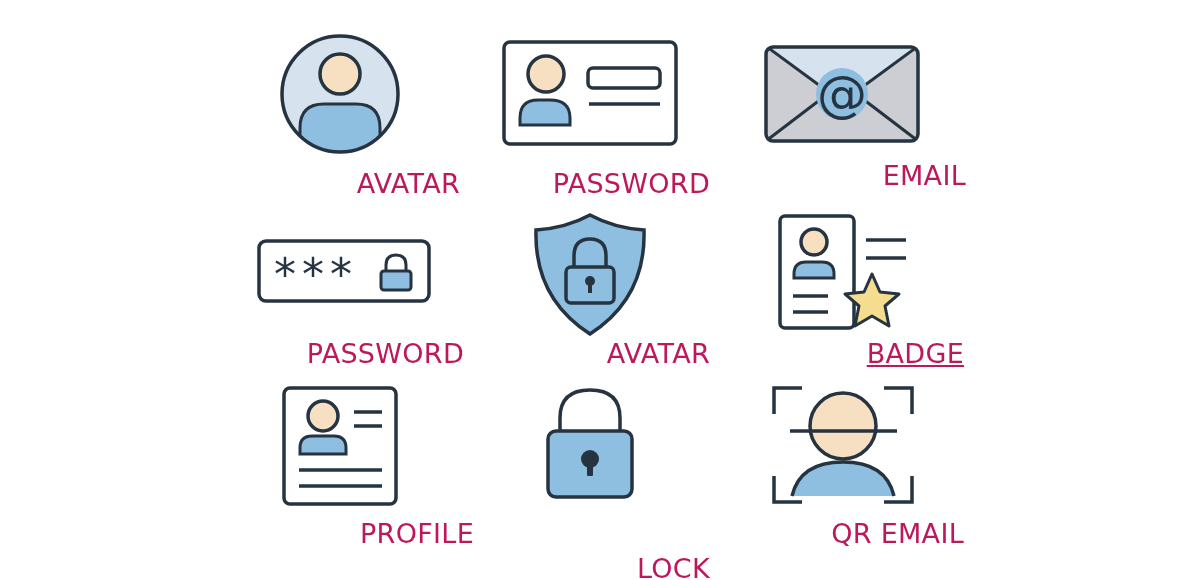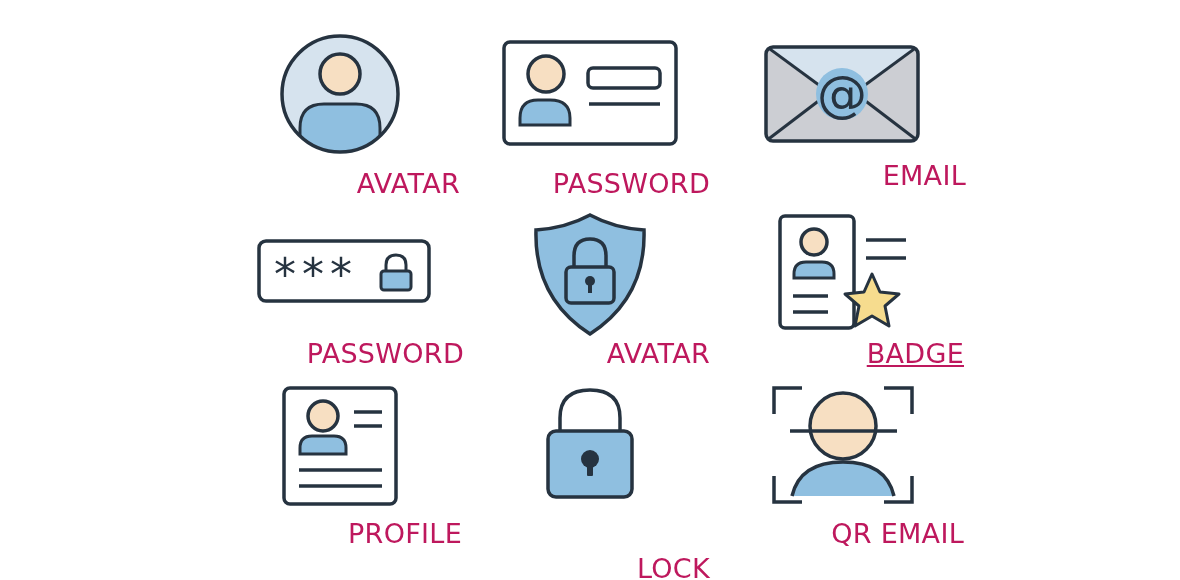--- a/index.html
+++ b/index.html
@@ -99,21 +99,21 @@
 <div>
   <svg style="position:absolute;left:280px;top:384px;" width="120" height="124" viewBox="0 0 120 124">
     <rect x="4" y="4" width="112" height="116" rx="6" fill="#ffffff" stroke="#263340" stroke-width="3.5"></rect>
     <path d="M20 70 L20 64 Q20 52 32 52 L54 52 Q66 52 66 64 L66 70 Z" fill="#8fbfe0" stroke="#263340" stroke-width="3"></path>
     <circle cx="43" cy="32" r="15" fill="#f7dfc2" stroke="#263340" stroke-width="3.5"></circle>
     <line x1="74" y1="28" x2="102" y2="28" stroke="#263340" stroke-width="3.5"></line>
     <line x1="74" y1="42" x2="102" y2="42" stroke="#263340" stroke-width="3.5"></line>
     <line x1="19" y1="86" x2="102" y2="86" stroke="#263340" stroke-width="3.5"></line>
     <line x1="19" y1="102" x2="102" y2="102" stroke="#263340" stroke-width="3.5"></line>
   </svg>
-  <div class="label" style="left:222px;top:518px;">PROFILE</div>
+  <div class="label" style="left:234px;top:518px;">PROFILE</div>
 </div>
 
 <div>
   <svg style="position:absolute;left:544px;top:386px;" width="92" height="116" viewBox="0 0 92 116">
     <path d="M16 46 L16 32 Q16 4 46 4 Q76 4 76 32 L76 46" fill="none" stroke="#263340" stroke-width="3.5"></path>
     <rect x="4" y="45" width="84" height="66" rx="8" fill="#8fbfe0" stroke="#263340" stroke-width="3.5"></rect>
     <circle cx="46" cy="73" r="9" fill="#263340"></circle>
     <rect x="43" y="75" width="6" height="15" rx="1" fill="#263340"></rect>
   </svg>
   <div class="label" style="left:470px;top:518px;margin-top:35px;">LOCK</div>

